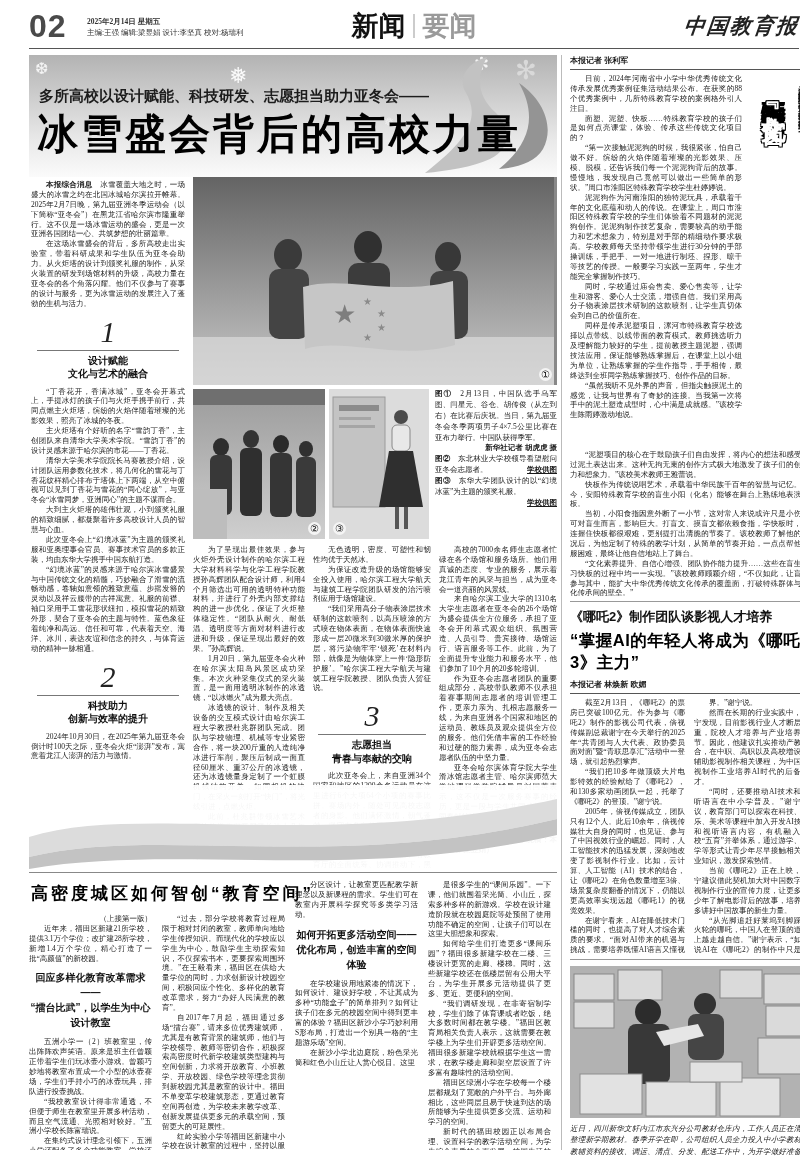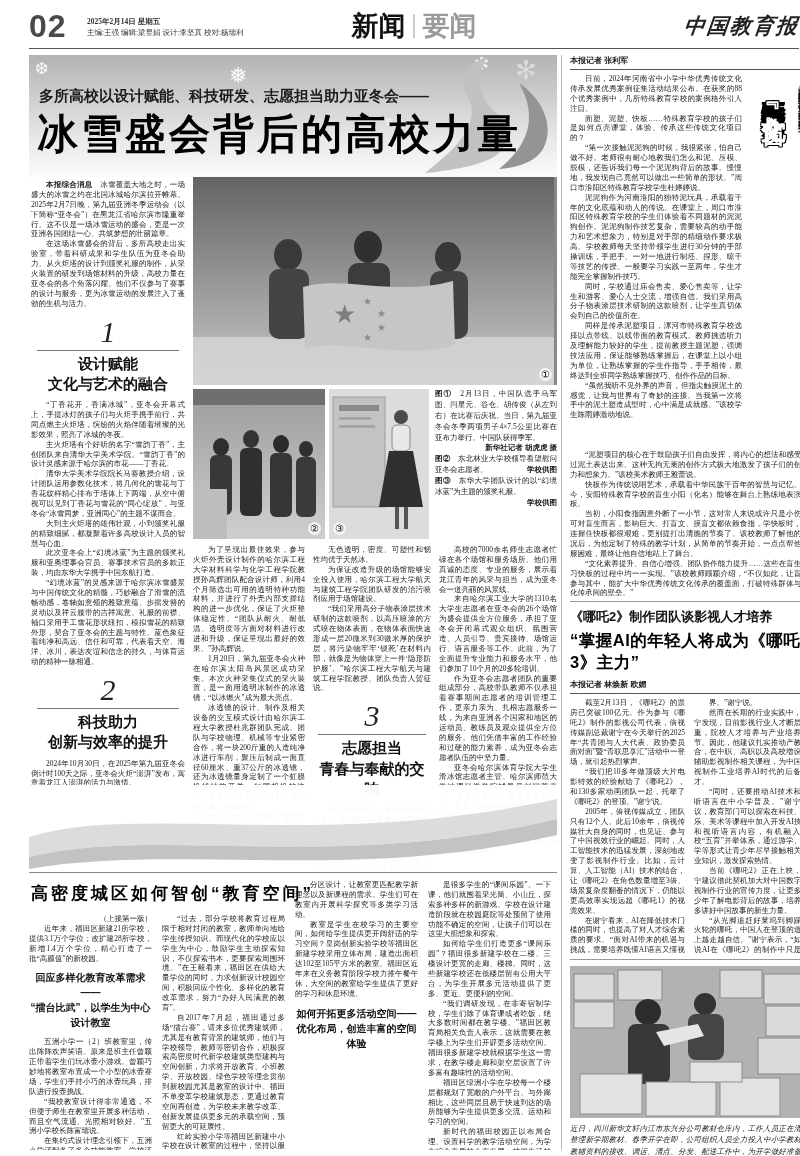--- a/index.html
+++ b/index.html
@@ -36,36 +36,36 @@
   
   .main-body { position:relative; display:flex; width:100%; height:694px; }
   .mcol1 { width:160px; flex:none; padding:3px 4px 0 2px; height:694px; }
   .main-right { flex:1; padding-left:4px; }
   .bigphoto { position:relative; width:100%; height:208px; background:#888; }
   .photorow { display:flex; margin-top:4px; height:150px; }
   .photorow .p2 { position:relative; width:132px; flex:none; }
   .photorow .p3 { position:relative; width:100px; flex:none; margin-left:4px; }
   .caps { flex:1; padding-left:6px; font-size:7.5px; line-height:1.45; text-align:justify; overflow:hidden;}
   .caps .cap b { font-family:"Liberation Sans",sans-serif; }
-  .caps .credit { font-weight:bold; font-family:"Liberation Sans",sans-serif; float:right;}
+  .caps .credit { font-weight:bold; font-family:"Liberation Sans",sans-serif; float:right;text-decoration:underline;}
   .badge { position:absolute; bottom:4px; width:13px; height:13px; border-radius:50%;
            background:#f4f4f4; color:#111; font-size:10px; line-height:13px; text-align:center; }
   .textrow { display:flex; margin-top:6px; height:324px; }
   .textrow .tc { height:100%; }
   .tcA { width:112px; flex:none; margin-right:8px;}
   .tcB { width:118px; flex:none; margin-right:8px;}
   .tcC { flex:1; }
   .credits-line { font-weight:bold; font-family:"Liberation Sans",sans-serif; font-size:7.5px;
                   margin-top:3px; text-align:justify;}
   
   .marker { text-align:center; margin:8px auto 6px auto; width:92%; }
   .marker .num { display:block; font-family:"Liberation Serif",serif; font-style:italic;
                  font-size:30px; line-height:1; color:#222; border-bottom:1px solid #777;
                  padding-bottom:3px; margin-bottom:3px;}
-  .marker .t { font-family:"Liberation Sans",sans-serif; font-weight:bold; font-size:15px;
+  .marker .t { font-family:"Liberation Sans",sans-serif; font-weight:bold; font-size:10px;
                line-height:1.35; color:#111;}
   .wave { position:absolute; left:0; bottom:0; pointer-events:none; }
   
   .bottom-rule { position:absolute; left:15px; top:872px; width:528px; height:1px; background:#888;}
   .bottom-article { position:absolute; left:15px; top:880px; width:528px; height:270px; }
   .ba-headline { position:absolute; left:2px; top:2px; font-family:"Liberation Sans",sans-serif;
                  font-weight:bold; font-size:17px; letter-spacing:3px; color:#000; white-space:nowrap;}
   .ba-cols { display:flex; height:100%; }
   .ba-cols .bc { width:123px; flex:none; margin-right:10px; height:100%; }
   .ba-cols .bc:last-child{ margin-right:0; }
@@ -299,47 +299,50 @@
           </div>
       </div>
       <div class="bc pad tcol">
           <p class="para">“过去，部分学校将教育过程局限于相对封闭的教室，教师单向地给学生传授知识。而现代化的学校应以学生为中心，鼓励学生主动探索知识，不仅探索书本，更要探索周围环境。”在王毅看来，福田区在供给大量学位的同时，力求创新设计校园空间，积极回应个性化、多样化的教育改革需求，努力“办好人民满意的教育”。</p>
           <p class="para">自2017年7月起，福田通过多场“擂台赛”，请来多位优秀建筑师，尤其是有教育背景的建筑师，他们与学校领导、教师等密切合作，积极探索高密度时代新学校建筑类型建构与空间创新，力求将开放教育、小班教学、开放校园、绿色学校等理念贯彻到新校园尤其是教室的设计中。福田不单变革学校建筑形态，更通过教育空间再创造，为学校未来教学改革、创新发展提供更多元的承载空间，预留更大的可延展性。</p>
           <p class="para">红岭实验小学等福田区新建中小学校在设计教室的过程中，坚持以服务学生发展为中心，注重软硬结合、需求导向、多方协同等，对教室功能</p>
         </div>
       <div class="bc tcol">
         <div>
             <p class="para">分区设计，让教室更匹配教学新理念以及新课程的需求。学生们可在教室内开展科学探究等多类学习活动。</p>
-            <p class="para">教室是学生在校学习的主要空间，如何给学生提供更开阔舒适的学习空间？皇岗创新实验学校等福田区新建学校采用立体布局，建造出面积达102至105平方米的教室。福田区近年来在义务教育阶段学校力推午餐午休，大空间的教室给学生提供了更好的学习和休息环境。</p>
           </div>
         <div class="subhead">
           <div>如何开拓更多活动空间——</div>
           <div>优化布局，创造丰富的空间体验</div>
         </div>
+        <div>
+            <p class="para">在学校建设用地紧凑的情况下，如何设计、建设好学校，不让其成为多种“功能盒子”的简单排列？如何让孩子们在多元的校园空间中得到更丰富的体验？福田区新沙小学巧妙利用S形布局，打造出一个别具一格的“主题游乐场”空间。</p>
+            <p class="para">在新沙小学北边庭院，粉色采光筒和红色小山丘让人赏心悦目。这里</p>
+          </div>
       </div>
       <div class="bc tcol">
           <p class="para">是很多学生的“课间乐园”。一下课，他们就围着采光筒、小山丘，探索多种多样的新游戏。学校在设计建造阶段就在校园庭院等处预留了使用功能不确定的空间，让孩子们可以在这里大胆想象和探索。</p>
           <p class="para">如何给学生们打造更多“课间乐园”？福田很多新建学校在二楼、三楼设计更宽的走廊、楼梯。同时，这些新建学校还在低楼层留有公用大平台，为学生开展多元活动提供了更多、更近、更便利的空间。</p>
           <p class="para">“我们调研发现，在非寄宿制学校，学生们除了体育课或者吃饭，绝大多数时间都在教学楼。”福田区教育局相关负责人表示，这就需要在教学楼上为学生们开辟更多活动空间。福田很多新建学校就根据学生这一需求，在教学楼走廊和架空层设置了许多富有趣味性的活动空间。</p>
           <p class="para">福田区绿洲小学在学校每一个楼层都规划了宽敞的户外平台。与外廊相比，这些同层且易于快速到达的场所能够为学生提供更多交流、运动和学习的空间。</p>
           <p class="para">新时代的福田校园正以布局合理、设置科学的教学活动空间，为学生综合素质的全面发展、校园生活的丰富多彩提供着更坚实的空间保障。</p>
         </div>
     </div>
   </div>
 
   <div class="v-rule"></div>
   <div class="right-region">
 
     <div>
       <div class="byline">本报记者 张利军</div>
       <div class="ra-row">
         <div class="ra-text tcol">
             <p class="para">日前，2024年河南省中小学中华优秀传统文化传承发展优秀案例征集活动结果公布。在获奖的88个优秀案例中，几所特殊教育学校的案例格外引人注目。</p>
             <p class="para">面塑、泥塑、快板……特殊教育学校的孩子们是如何点亮课堂，体验、传承这些传统文化项目的？</p>
-            <p class="para">“第一次接触泥泥狗的时候，我很紧张，怕自己做不好。老师很有耐心地教我们怎么和泥、压模、脱模，还告诉我们每一个泥泥狗背后的故事。慢慢地，我发现自己竟然可以做出一些简单的形状。”周口市淮阳区特殊教育学校学生杜婷婷说。</p>
+            <p class="para">“第一次接触泥泥狗的时候，我很紧张，怕自己做不好。缤纷的火焰伴随着璀璨的光影效果、压模、脱模，还告诉我们每一个泥泥狗背后的故事。慢慢地，我发现自己竟然可以做出一些简单的形状。”周口市淮阳区特殊教育学校学生杜婷婷说。</p>
             <p class="para">泥泥狗作为河南淮阳的独特泥玩具，承载着千年的文化底蕴和动人的传说。在课堂上，周口市淮阳区特殊教育学校的学生们体验着不同题材的泥泥狗创作。泥泥狗制作技艺复杂，需要较高的动手能力和艺术想象力，特别是对手部的精细动作要求极高。学校教师每天坚持带领学生进行30分钟的手部操训练，手把手、一对一地进行制坯、捏形、晾干等技艺的传授。一般要学习实践一至两年，学生才能完全掌握制作技巧。</p>
             <p class="para">同时，学校通过庙会售卖、爱心售卖等，让学生和游客、爱心人士交流，增强自信。我们采用高分子物表涂层技术研制的这款喷剂，让学生真切体会到自己的价值所在。</p>
             <p class="para">同样是传承泥塑项目，漯河市特殊教育学校选择以点带线、以线带面的教育模式。教师挑选听力及理解能力较好的学生，提前教授主题泥塑，强调技法应用，保证能够熟练掌握后，在课堂上以小组为单位，让熟练掌握的学生作指导，手手相传，最终达到全班同学熟练掌握技巧、创作作品的目标。</p>
             <p class="para">“虽然我听不见外界的声音，但指尖触摸泥土的感觉，让我与世界有了奇妙的连接。当我第一次将手中的泥土塑造成型时，心中满是成就感。”该校学生陈雨婷激动地说。</p>
           </div>
         <div class="v-head">
           <div class="v-kicker">河南特殊教育学校传承发展中华优秀传统文化——</div>
           <div class="v-title"><span>为特殊学生开一扇</span><span class="outline">『文化窗』</span></div>
         </div>
       </div>

